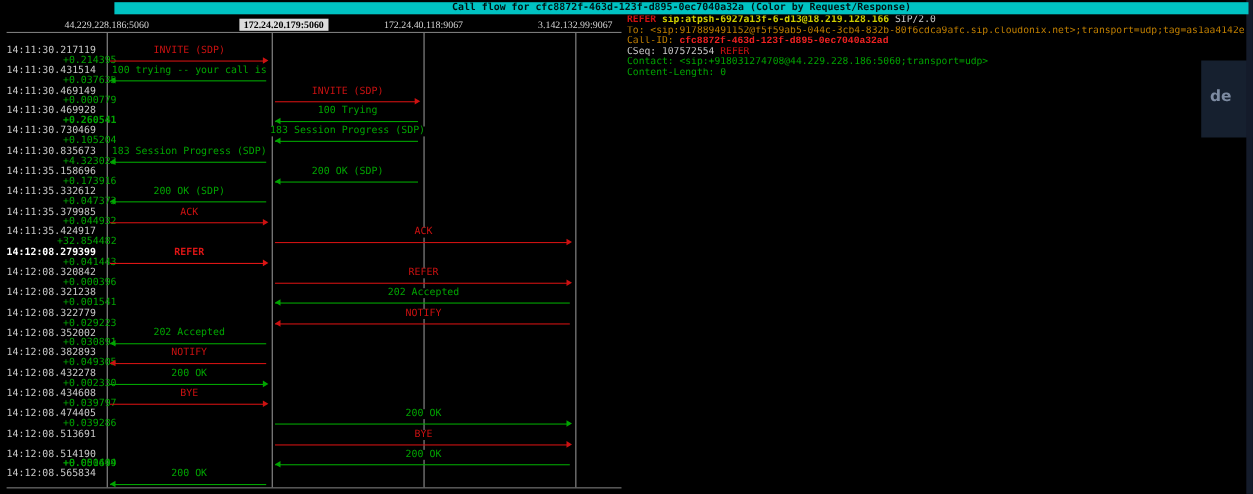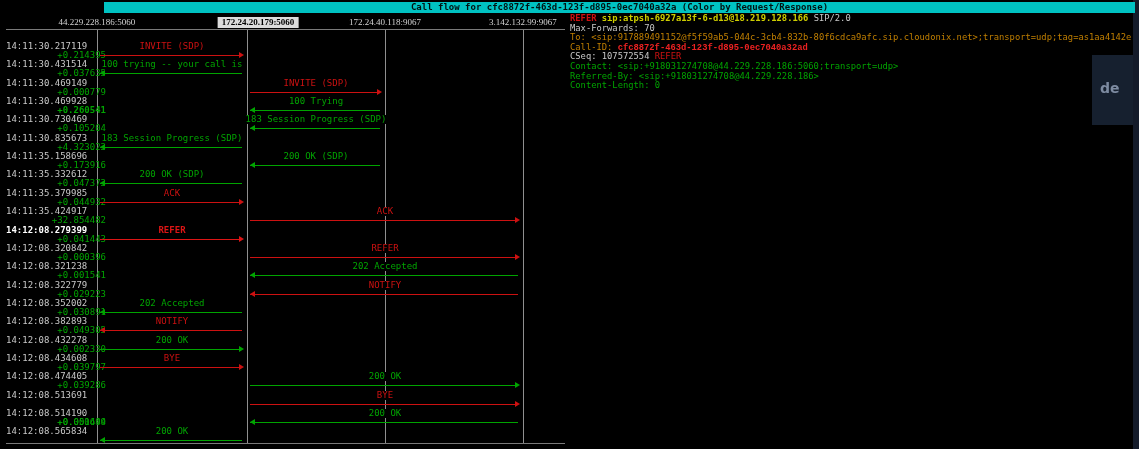--- a/index.html
+++ b/index.html
@@ -158,21 +158,19 @@
       <div class="aline" style="left: 250px; width: 268px; top: 422px; background: rgb(0, 164, 0);"></div>
       <div class="ah" style="top: 419px; left: 250px; border-right: 5px solid rgb(0, 164, 0);"></div>
       <div class="time" style="top: 427.35px;">14:12:08.565834</div>
       <div class="mlabel" style="left: 172px; top: 427.35px; color: rgb(0, 164, 0);">200 OK</div>
       <div class="aline" style="left: 100px; width: 142px; top: 440.35px; background: rgb(0, 164, 0);"></div>
       <div class="ah" style="top: 437.35px; left: 100px; border-right: 5px solid rgb(0, 164, 0);"></div>
     </div>
 
   <div id="detail" class="detail">
       <div class="dline"><span class="c-red b">REFER </span><span class="c-yellow b">sip:atpsh-6927a13f-6-d13@18.219.128.166</span><span class="c-white"> SIP/2.0</span></div>
-      <div class="dline"><span class="c-white">Max-Forwards: 70</span></div>
       <div class="dline"><span class="c-orange">To: &lt;sip:917889491152@f5f59ab5-044c-3cb4-832b-80f6cdca9afc.sip.cloudonix.net&gt;;transport=udp;tag=as1aa4142e</span></div>
       <div class="dline"><span class="c-orange">Call-ID: </span><span class="c-brightred b">cfc8872f-463d-123f-d895-0ec7040a32ad</span></div>
       <div class="dline"><span class="c-white">CSeq: 107572554 </span><span class="c-red">REFER</span></div>
       <div class="dline"><span class="c-green">Contact: &lt;sip:+918031274708@44.229.228.186:5060;transport=udp&gt;</span></div>
-      <div class="dline"><span class="c-green">Referred-By: &lt;sip:+918031274708@44.229.228.186&gt;</span></div>
       <div class="dline"><span class="c-green">Content-Length: 0</span></div>
     </div>
 </div>
 
 </body></html>

